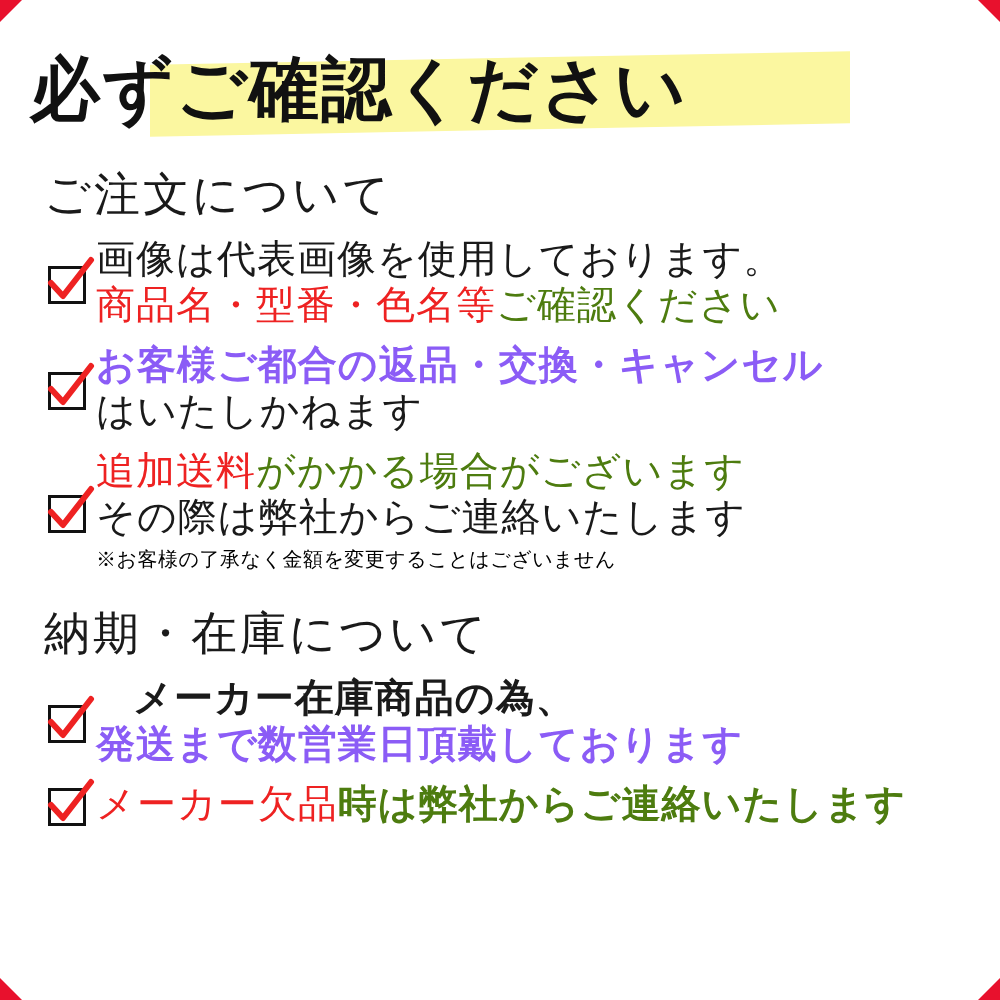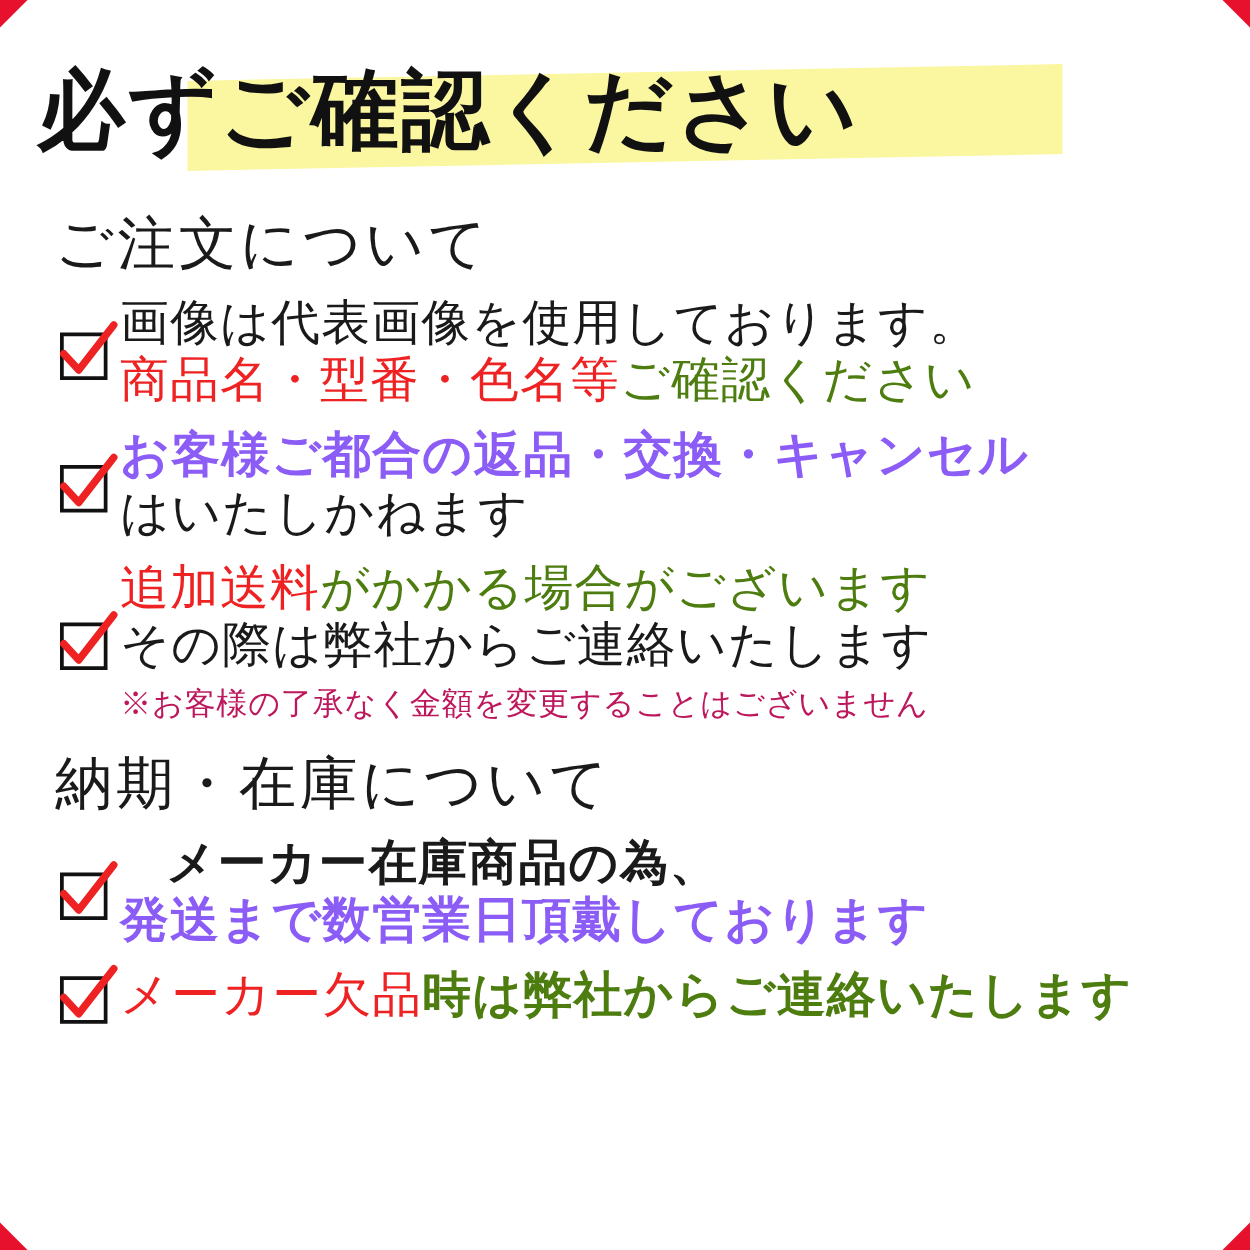--- a/index.html
+++ b/index.html
@@ -79,21 +79,21 @@
 
   
   .section-head {
     font-size: 46px;
     font-weight: normal;
     color: #1a1a1a;
     letter-spacing: 3px;
     margin: 18px 0 4px 14px;
   }
   .section-head.second {
-    margin-top: 17px;
+    margin-top: 30px;
   }
 
   
   .item {
     display: flex;
     align-items: center;
     margin: 10px 0 14px 18px;
   }
   .check {
     position: relative;
@@ -124,23 +124,23 @@
   }
   .line.red {
     color: #8b5cf6;
     font-weight: bold;
   }
   .line.bold-black {
     font-weight: bold;
     margin-left: 37px;
   }
   .note {
-    font-size: 25px;
+    font-size: 20px;
     letter-spacing: 0.5px;
-    color: #be185d;
+    color: #000000;
     margin-top: 6px;
     white-space: nowrap;
   }
   .red-inline {
     color: #ee2222;
     font-weight: normal;
   }
   .blk-inline {
     color: #4d7c0f;
     font-weight: normal;

